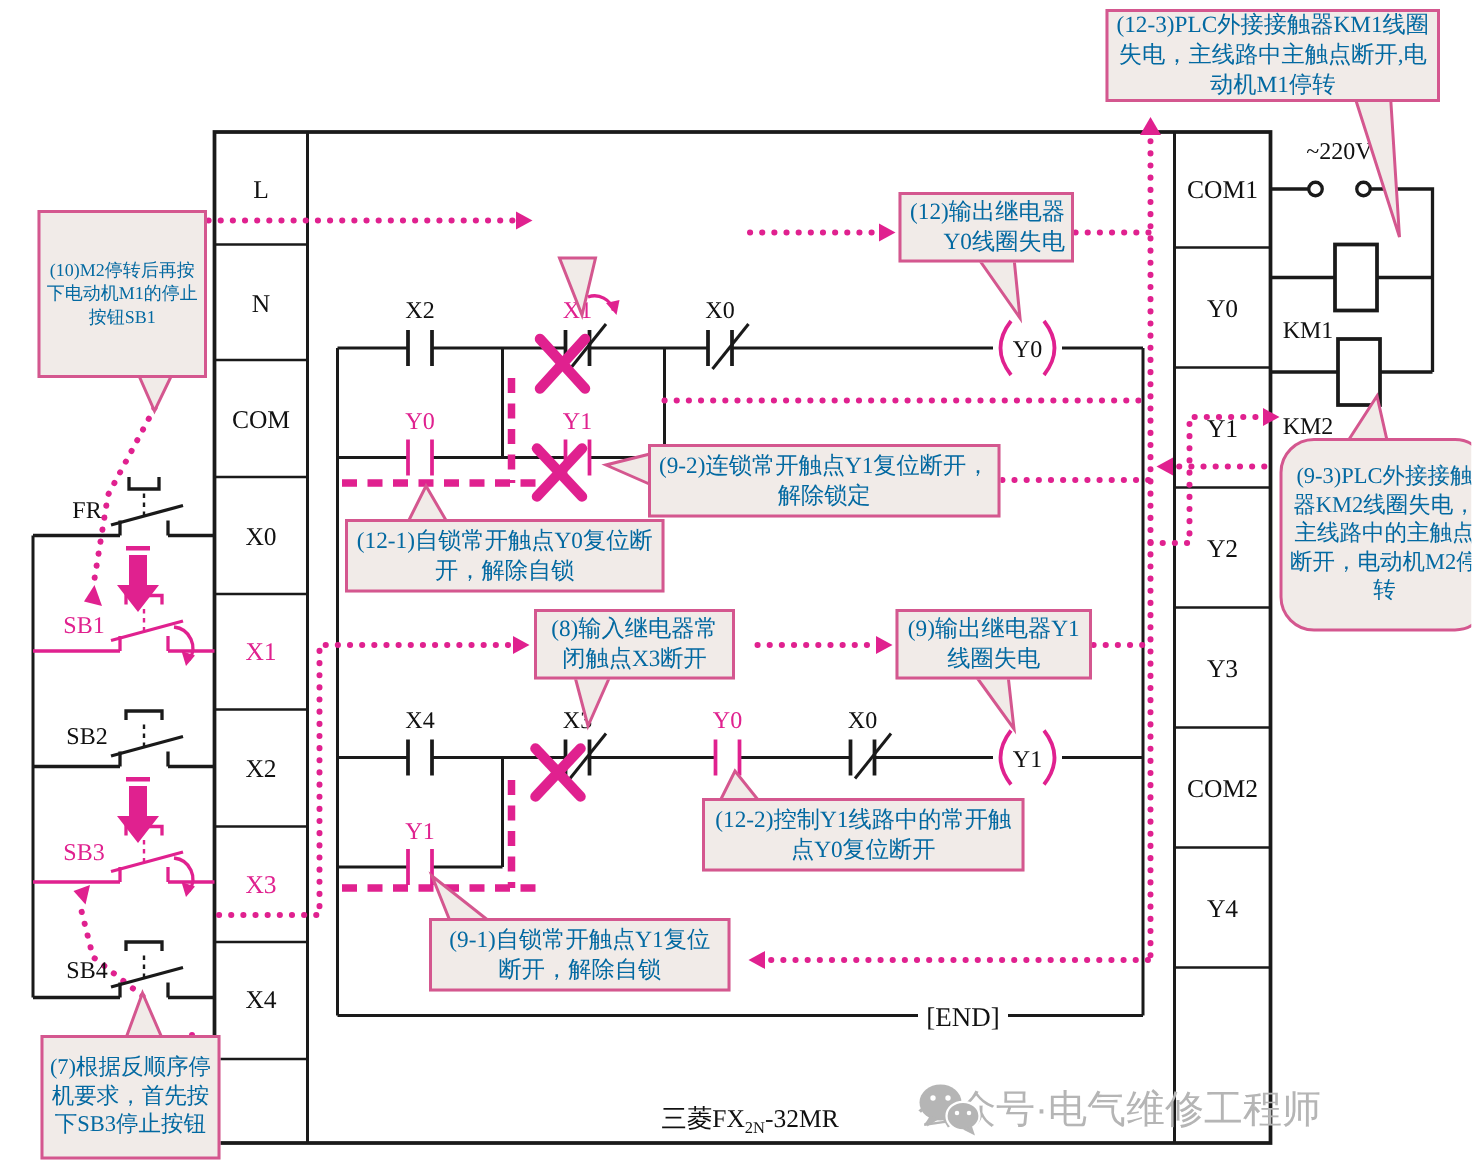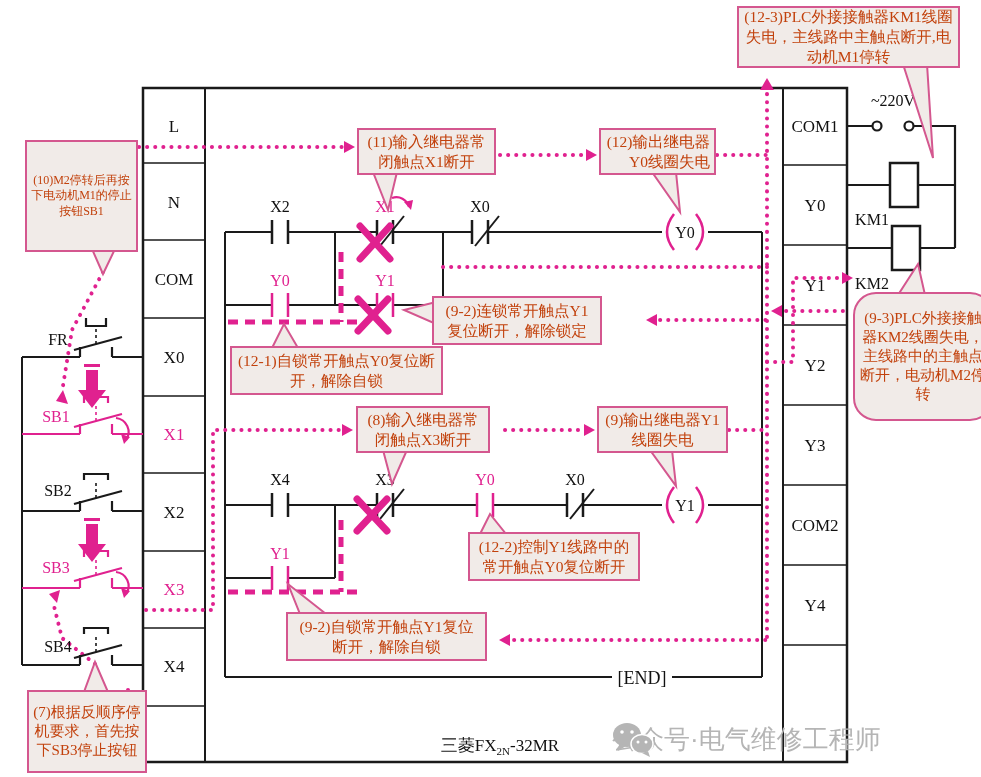--- a/index.html
+++ b/index.html
@@ -1,19 +1,19 @@
 <!DOCTYPE html>
 <html><head>
 <meta charset="utf-8">
 <style>
   html,body{margin:0;padding:0;background:#fff;}
   .canvas{position:relative;width:981px;height:777px;background:#ffffff;overflow:hidden;
           font-family:"Liberation Serif", serif;}
   svg{position:absolute;left:0;top:0;}
-  .callout{position:absolute;border:2px solid #d4578f;background:#f1ebe8;color:#c2410c;
+  .callout{position:absolute;border:2px solid #d4578f;background:#f1ebe8;color:#0369a1;
            box-sizing:border-box;display:flex;align-items:center;justify-content:center;
            text-align:center;font-size:15.5px;line-height:1.28;padding:2px 4px;z-index:5;
            font-family:"Liberation Serif", serif;}
   .wm{position:absolute;left:612px;top:722px;display:flex;align-items:center;gap:10px;
       color:#b5b5b5;font-size:26px;z-index:6;font-family:"Liberation Sans", sans-serif;}
   .lbl-svg{font-family:"Liberation Serif", serif;}
 </style>
 </head>
 <body>
 
@@ -323,29 +323,28 @@
     <polygon points="383,450 407,450 392,484"></polygon>
     <polygon points="650,450 672,450 676,486"></polygon>
     <polygon points="480,534 506,534 490,514"></polygon>
     <polygon points="300,614 326,614 288,584"></polygon>
     <polygon points="898,295 925,295 918,264"></polygon>
     <polygon points="84,692 108,692 95,662"></polygon>
   </g>
 </svg>
 
 <div class="callout" style="left:25px;top:140px;width:113px;height:112px;font-size:12px;">(10)M2停转后再按下电动机M1的停止按钮SB1</div>
-<div class="callout" style="left:357px;top:128px;width:139px;height:47px;">(11)输入继电器常闭触点X1断开</div>
 <div class="callout" style="left:599px;top:128px;width:117px;height:47px;text-align:right;">(12)输出继电器Y0线圈失电</div>
 <div class="callout" style="left:737px;top:6px;width:223px;height:62px;">(12-3)PLC外接接触器KM1线圈失电，主线路中主触点断开,电动机M1停转</div>
-<div class="callout" style="left:432px;top:296px;width:170px;height:49px;">(9-2)连锁常开触点Y1复位断开，解除锁定</div>
+<div class="callout" style="left:432px;top:296px;width:235px;height:49px;">(9-2)连锁常开触点Y1复位断开，解除锁定</div>
 <div class="callout" style="left:230px;top:346px;width:213px;height:49px;">(12-1)自锁常开触点Y0复位断开，解除自锁</div>
 <div class="callout" style="left:356px;top:406px;width:134px;height:47px;">(8)输入继电器常闭触点X3断开</div>
 <div class="callout" style="left:597px;top:406px;width:131px;height:47px;">(9)输出继电器Y1线圈失电</div>
-<div class="callout" style="left:468px;top:532px;width:172px;height:49px;">(12-2)控制Y1线路中的常开触点Y0复位断开</div>
-<div class="callout" style="left:286px;top:612px;width:201px;height:49px;">(9-2)自锁常开触点Y1复位断开，解除自锁</div>
+<div class="callout" style="left:468px;top:532px;width:215px;height:49px;">(12-2)控制Y1线路中的常开触点Y0复位断开</div>
+<div class="callout" style="left:286px;top:612px;width:201px;height:49px;">(9-1)自锁常开触点Y1复位断开，解除自锁</div>
 <div class="callout" style="left:853px;top:292px;width:140px;height:129px;font-size:15px;border-radius:23px;">(9-3)PLC外接接触器KM2线圈失电，主线路中的主触点断开，电动机M2停转</div>
 <div class="callout" style="left:8px;top:690px;width:120px;height:83px;font-size:15px;margin-left:19px;">(7)根据反顺序停机要求，首先按下SB3停止按钮</div>
 
 <div class="wm">
   <svg width="42" height="36" viewBox="0 0 42 36">
     <ellipse cx="15" cy="13" rx="14" ry="12" fill="#b5b5b5"></ellipse>
     <polygon points="8,22 6,29 14,24" fill="#b5b5b5"></polygon>
     <circle cx="10" cy="10" r="1.8" fill="#fff"></circle>
         <circle cx="20" cy="10" r="1.8" fill="#fff"></circle>
     <ellipse cx="30" cy="22" rx="11" ry="9.5" fill="#b5b5b5" stroke="#fff" stroke-width="1.5"></ellipse>

